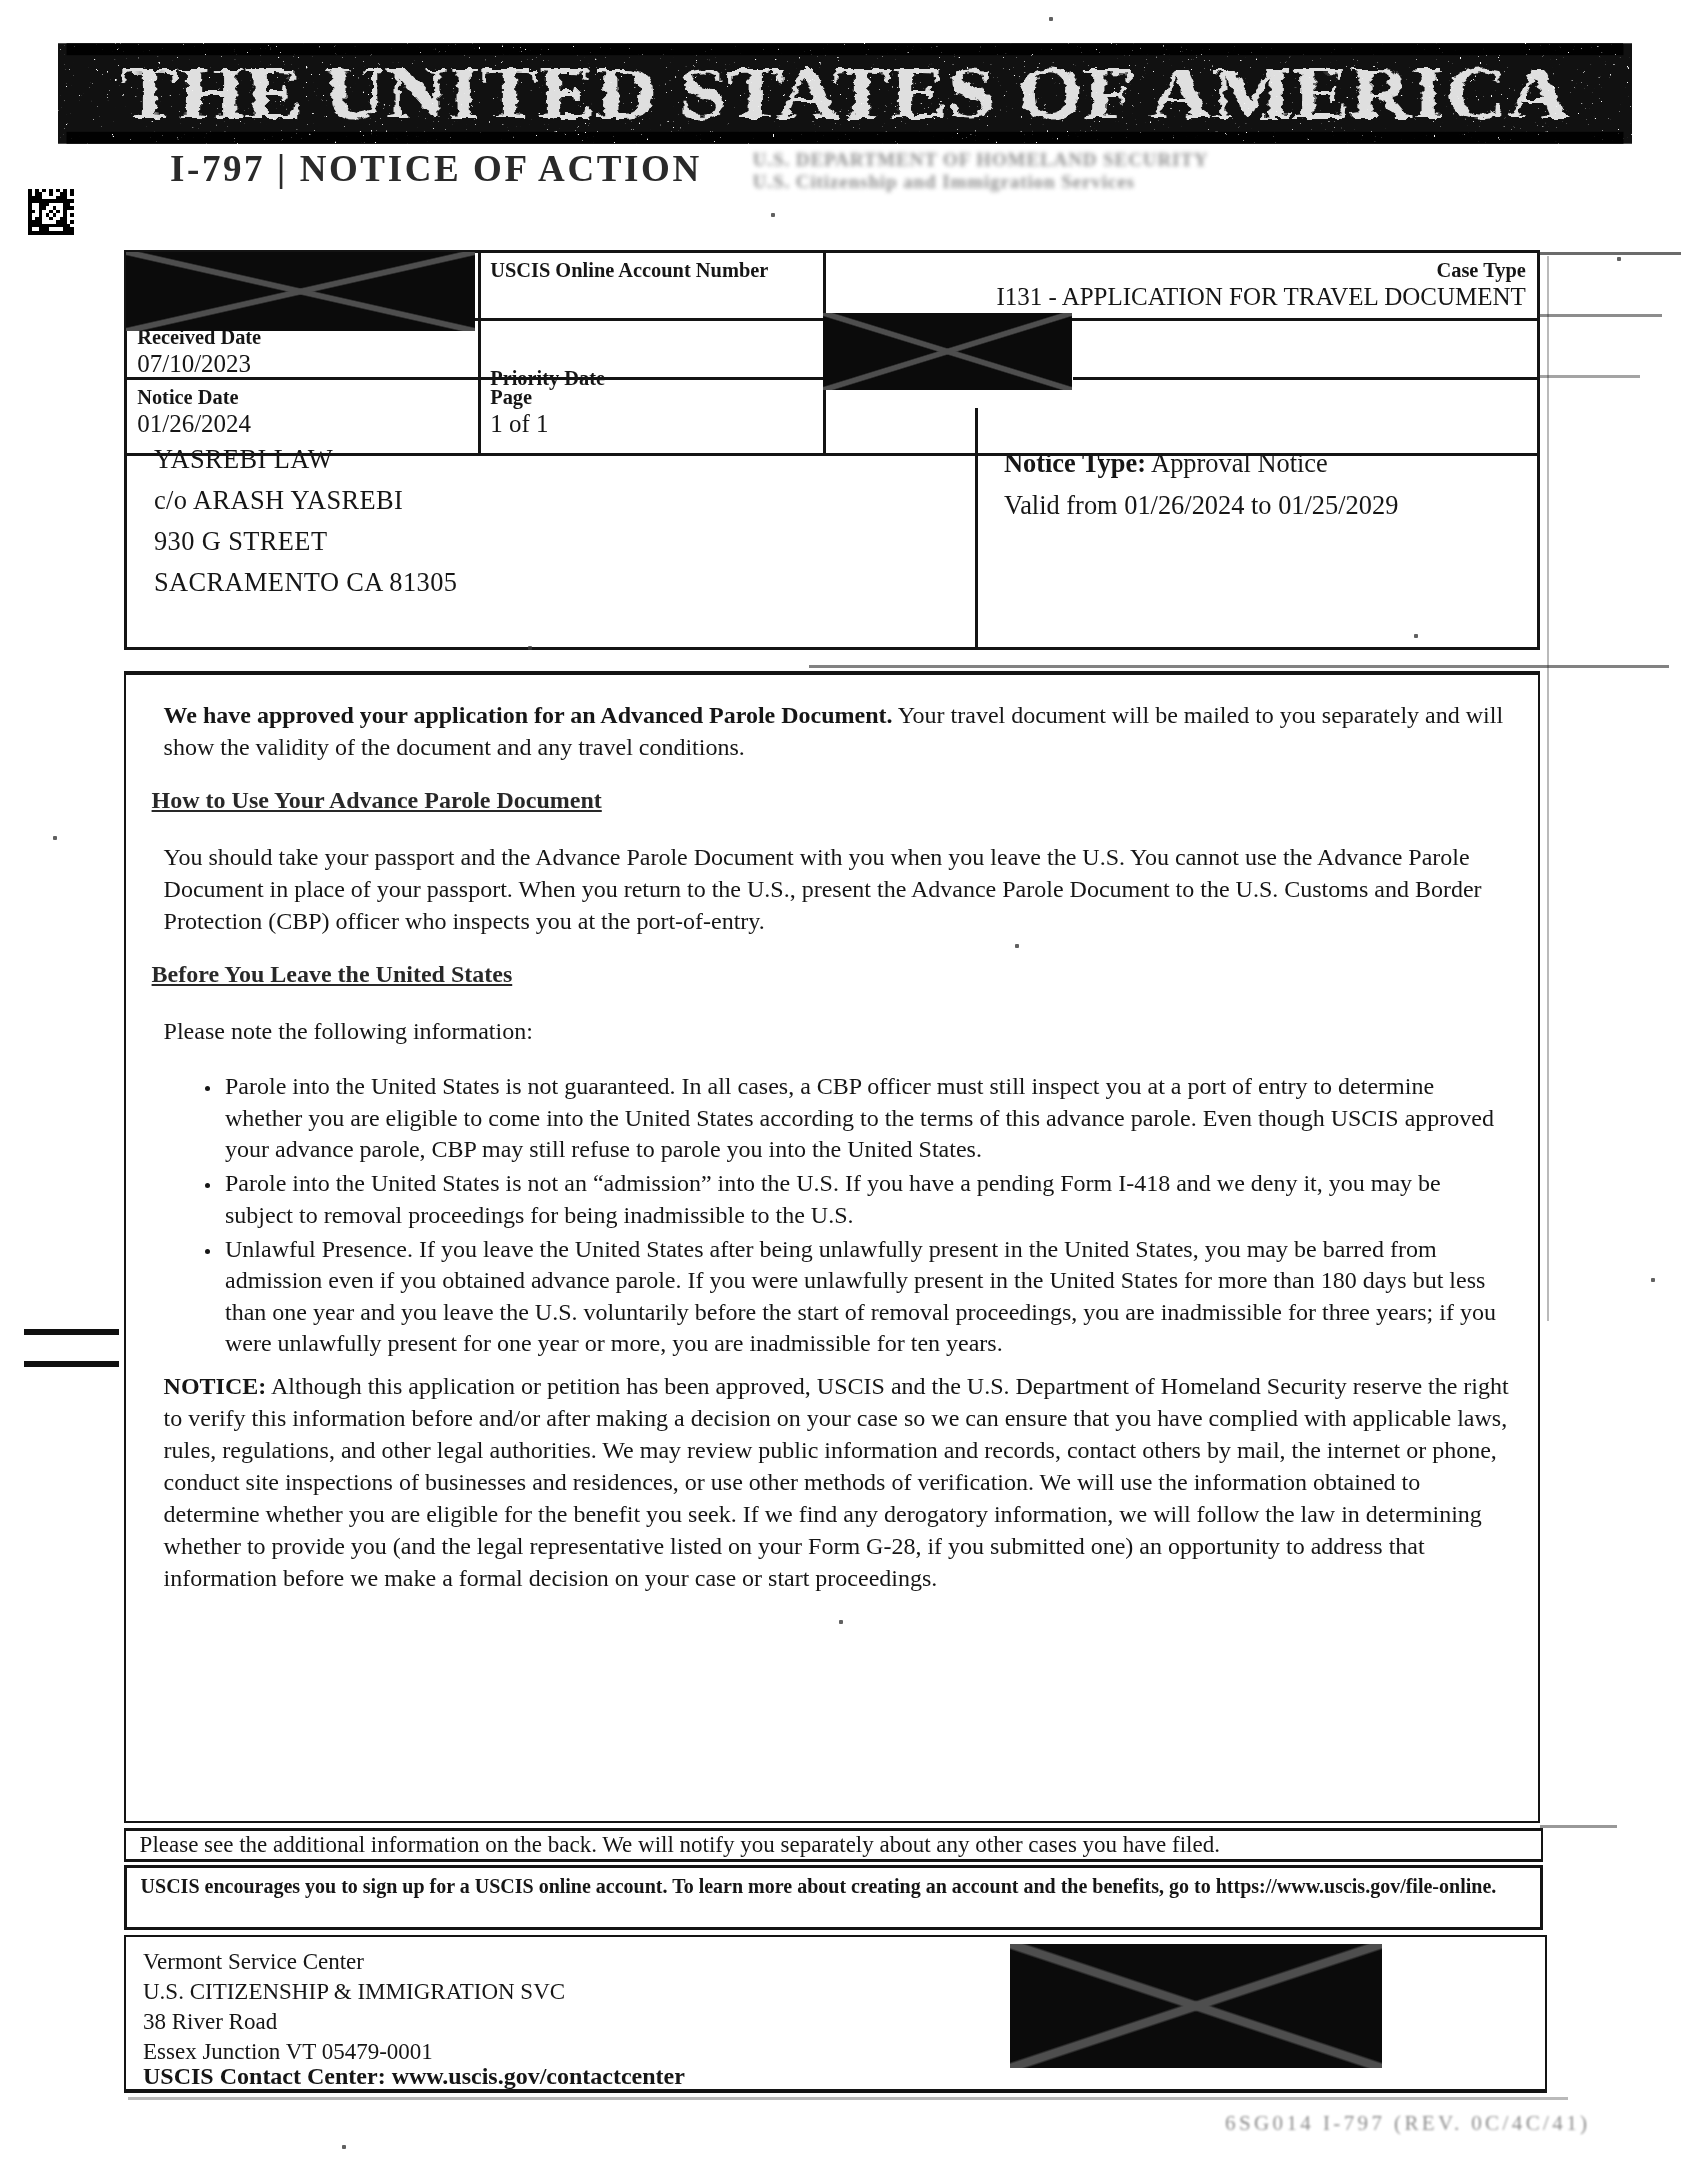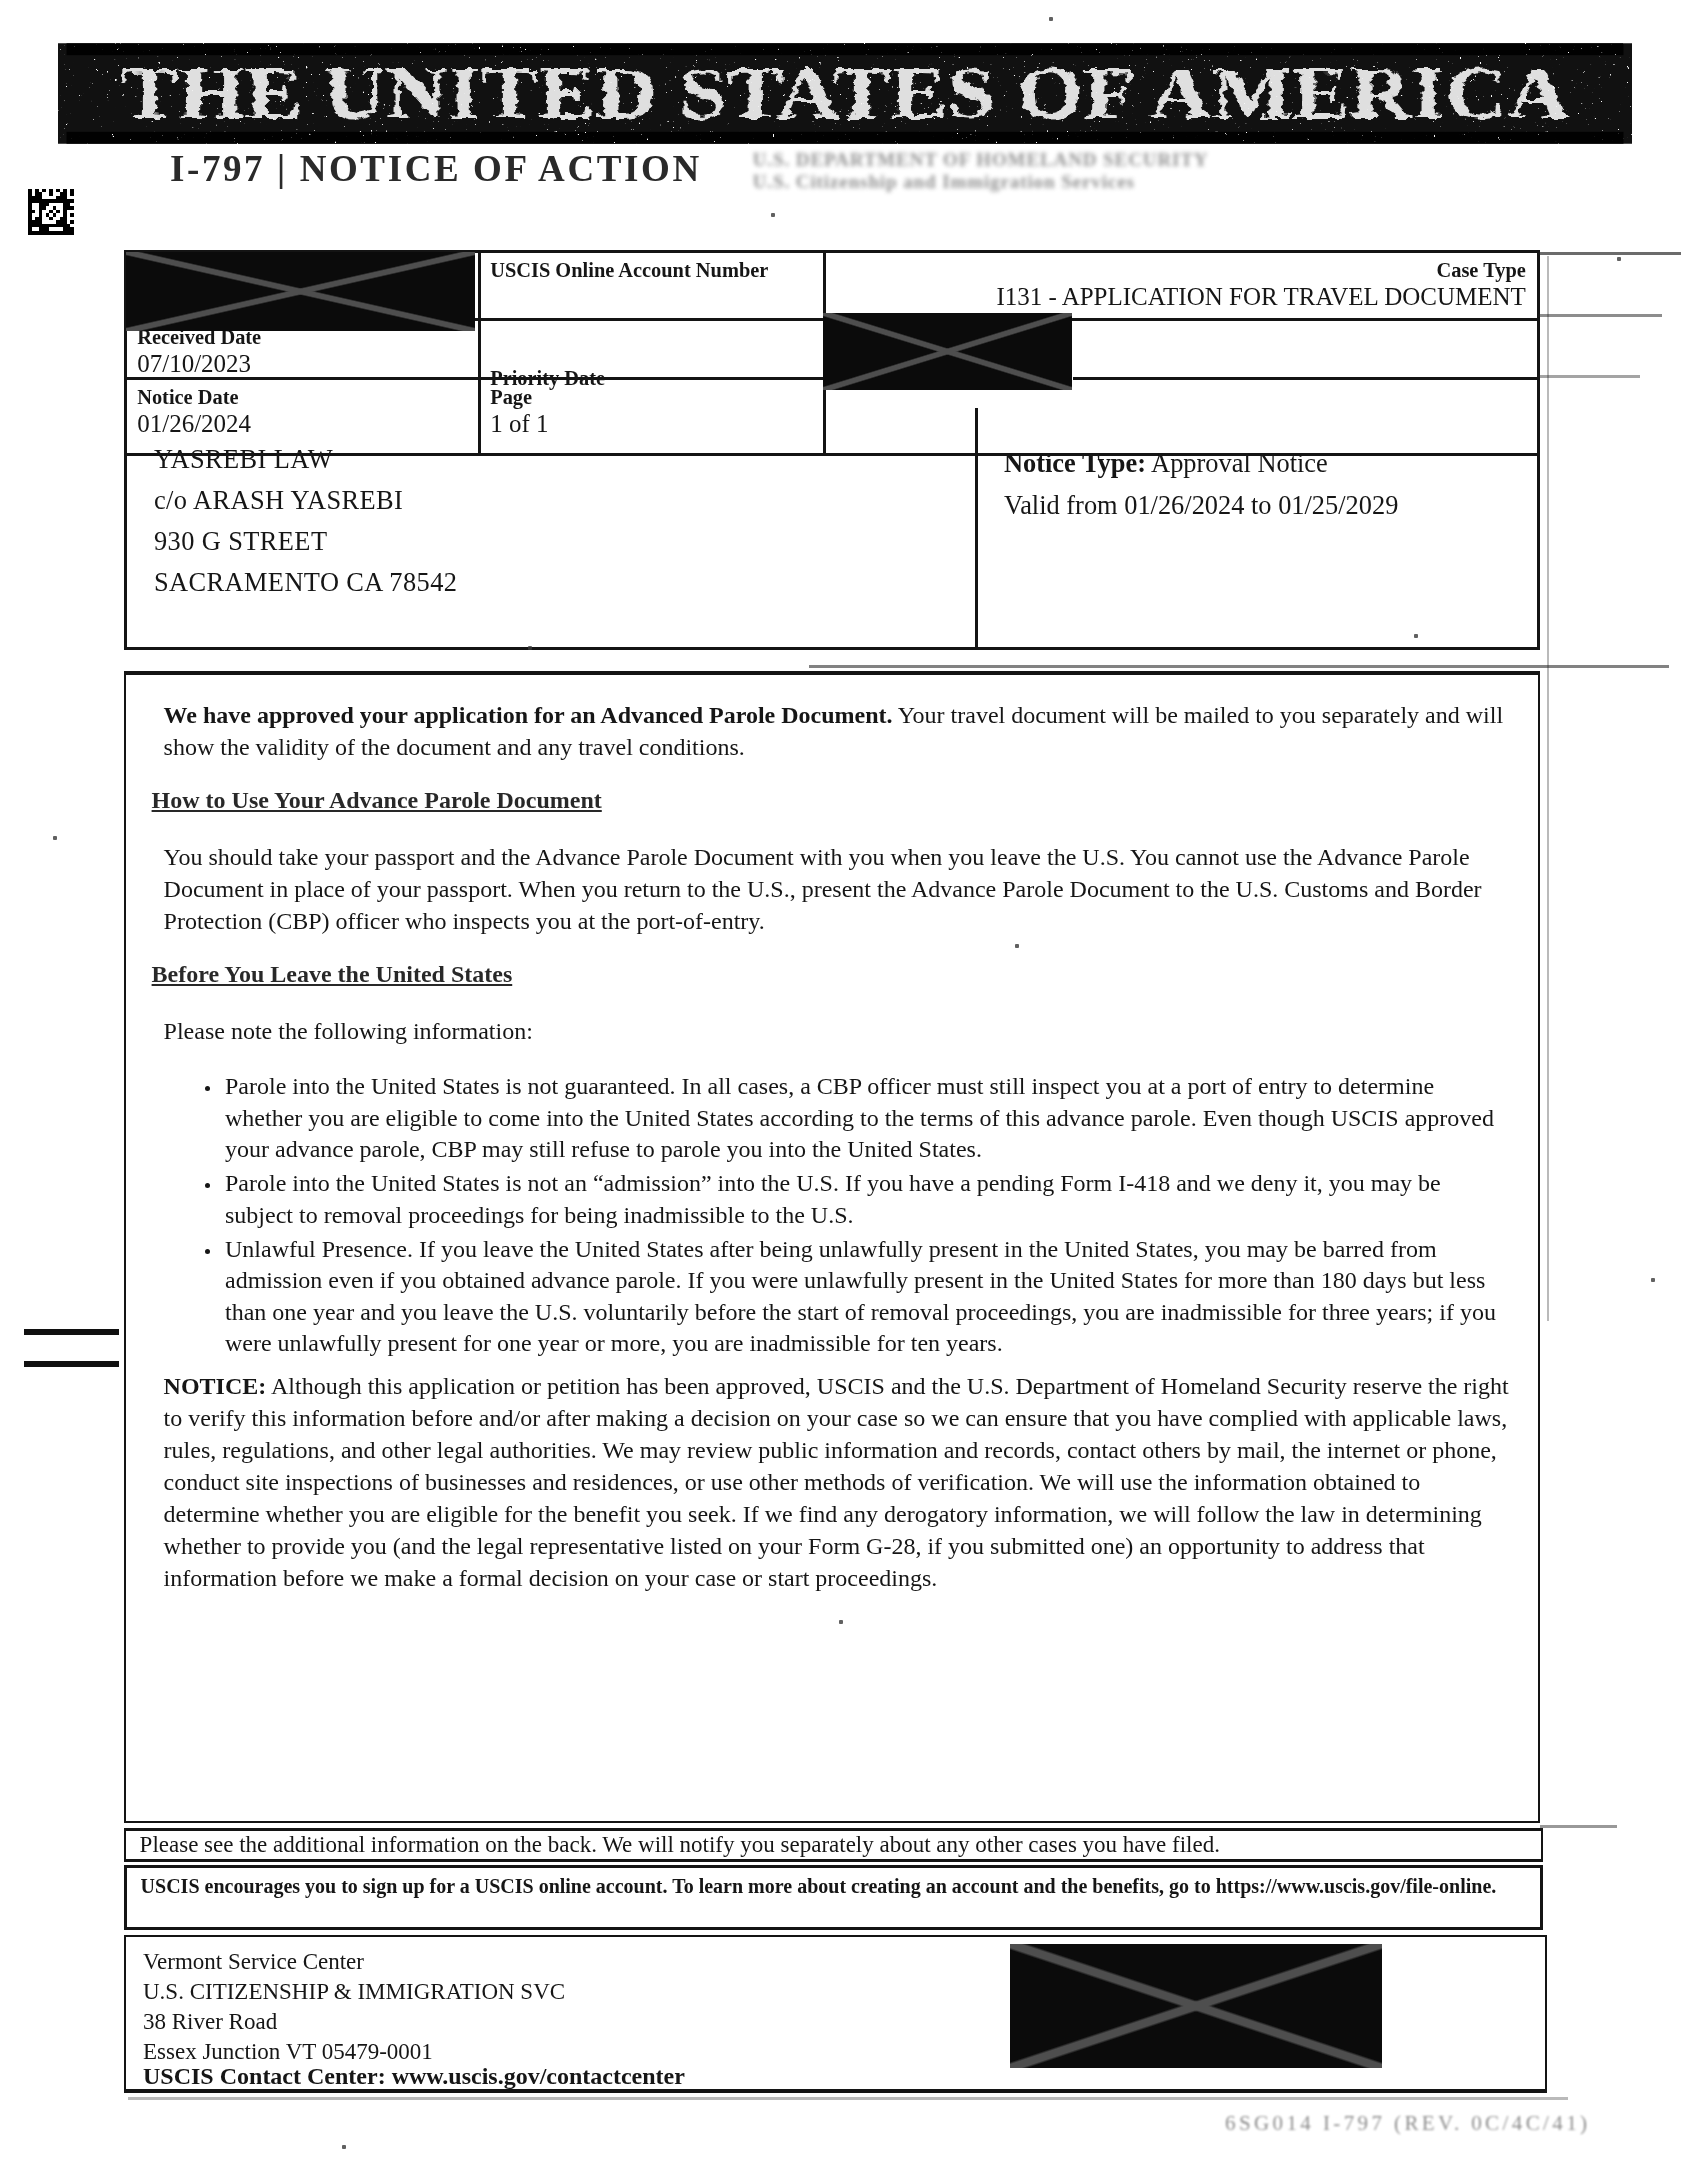--- a/index.html
+++ b/index.html
@@ -251,21 +251,21 @@
 
   <div class="abs redact" style="left:126px; top:252px; width:349px; height:79px;"></div>
   <div class="abs redact" style="left:823px; top:313px; width:249px; height:77px;"></div>
 
   <div class="abs addr-section">
     <div class="addr-divider"></div>
     <div class="recipient">
       <div>YASREBI LAW</div>
       <div>c/o ARASH YASREBI</div>
       <div>930 G STREET</div>
-      <div>SACRAMENTO  CA  78542</div>
+      <div>SACRAMENTO  CA  81305</div>
     </div>
     <div class="notice-type">
       <div>
         <span style="font-weight:bold;">Notice Type:</span>
         <span>Approval Notice</span>
       </div>
       <div>Valid from 01/26/2024 to 01/25/2029</div>
     </div>
   </div>
 

